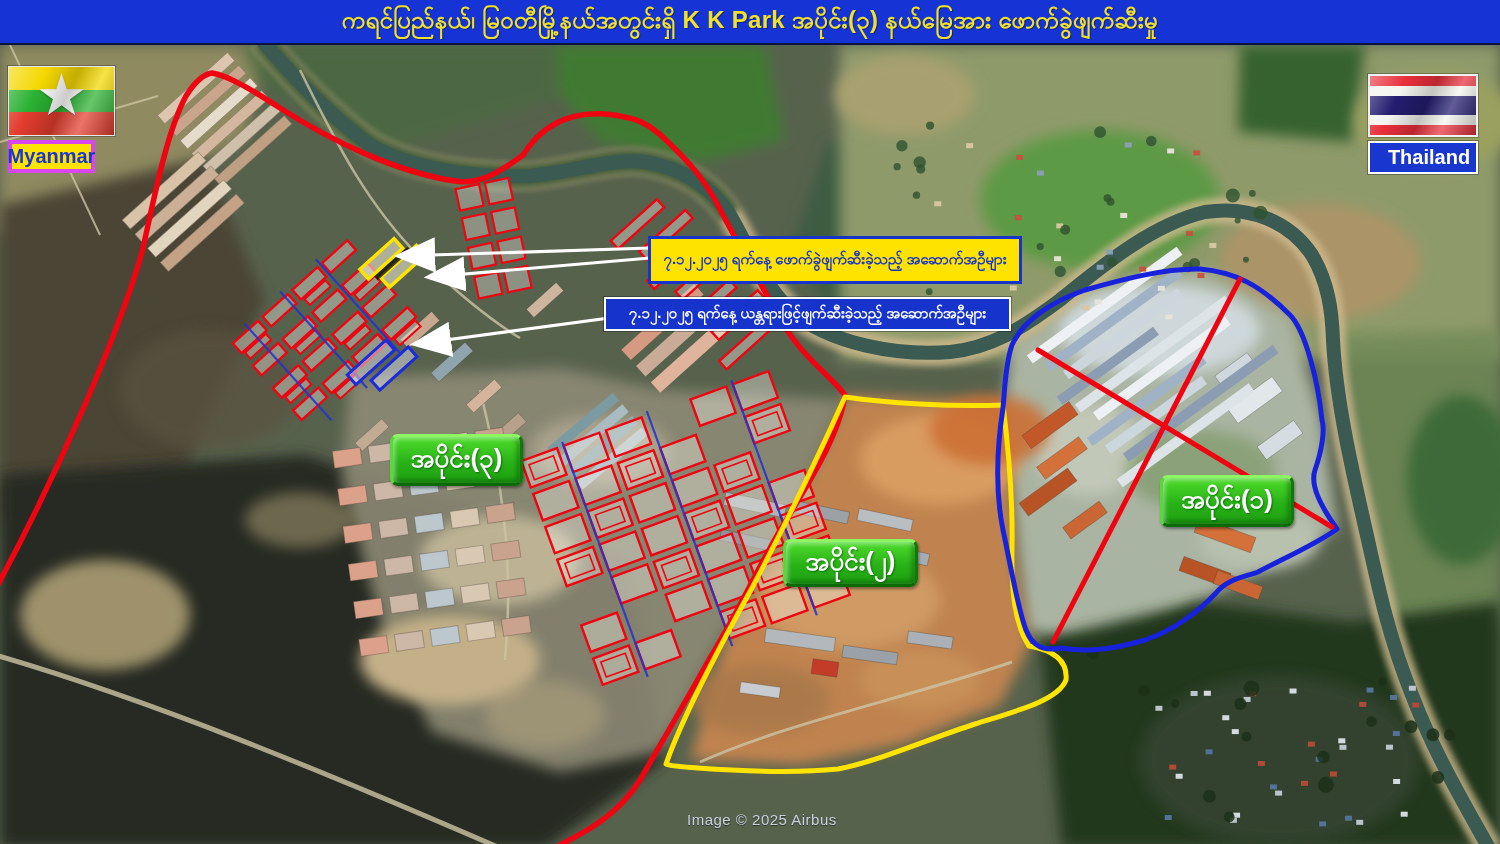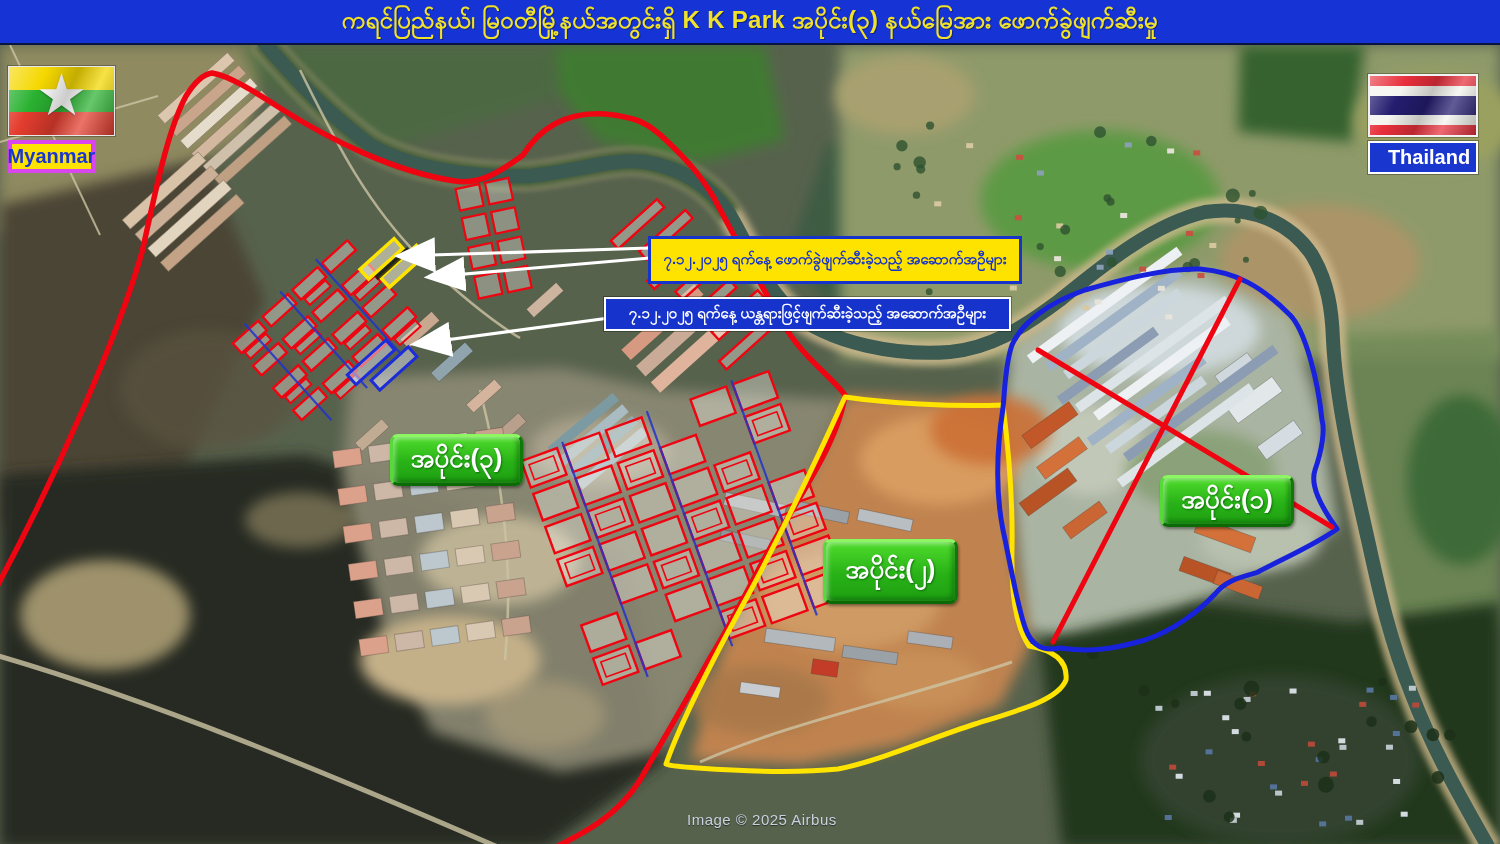--- a/index.html
+++ b/index.html
@@ -28,21 +28,21 @@
       font-weight:bold;font-size:15px;white-space:nowrap;}
   .co1{left:648px;top:236px;width:374px;height:48px;background:#ffe300;border:3px solid #1633cc;color:#1633cc;}
   .co2{left:604px;top:297px;width:407px;height:34px;background:#1633cc;border:2px solid #ffffff;color:#ffffff;
        box-shadow:0 0 0 1px rgba(0,0,0,.3);}
   .plaque{position:absolute;box-sizing:border-box;display:flex;align-items:center;justify-content:center;
       background:linear-gradient(180deg,#4fdc2c,#28b217 55%,#1fa012);
       border:3px solid;border-color:#8df763 #0f7a08 #0c6a06 #56da38;border-radius:8px;
       box-shadow:inset 2px 2px 4px rgba(255,255,255,.45), inset -3px -3px 5px rgba(0,80,0,.5), 1px 2px 3px rgba(0,0,0,.4);
       color:#fff;font-weight:bold;font-size:26px;text-shadow:1px 1px 2px rgba(0,70,0,.6);white-space:nowrap;}
   .p3{left:390px;top:434px;width:133px;height:52px;}
-  .p2{left:823px;top:539px;width:135px;height:65px;}
+  .p2{left:783px;top:539px;width:135px;height:48px;}
   .p1{left:1124px;top:475px;width:134px;height:52px;margin-left:36px;}
   .attrib{position:absolute;left:668px;top:811px;color:#c9d2de;font-size:15px;letter-spacing:.5px;
           text-shadow:0 1px 1px rgba(0,0,0,.5);margin-left:19px;}
 </style>
 </head>
 <body>
 
 <div class="stage">
 
   <div class="titlebar">

